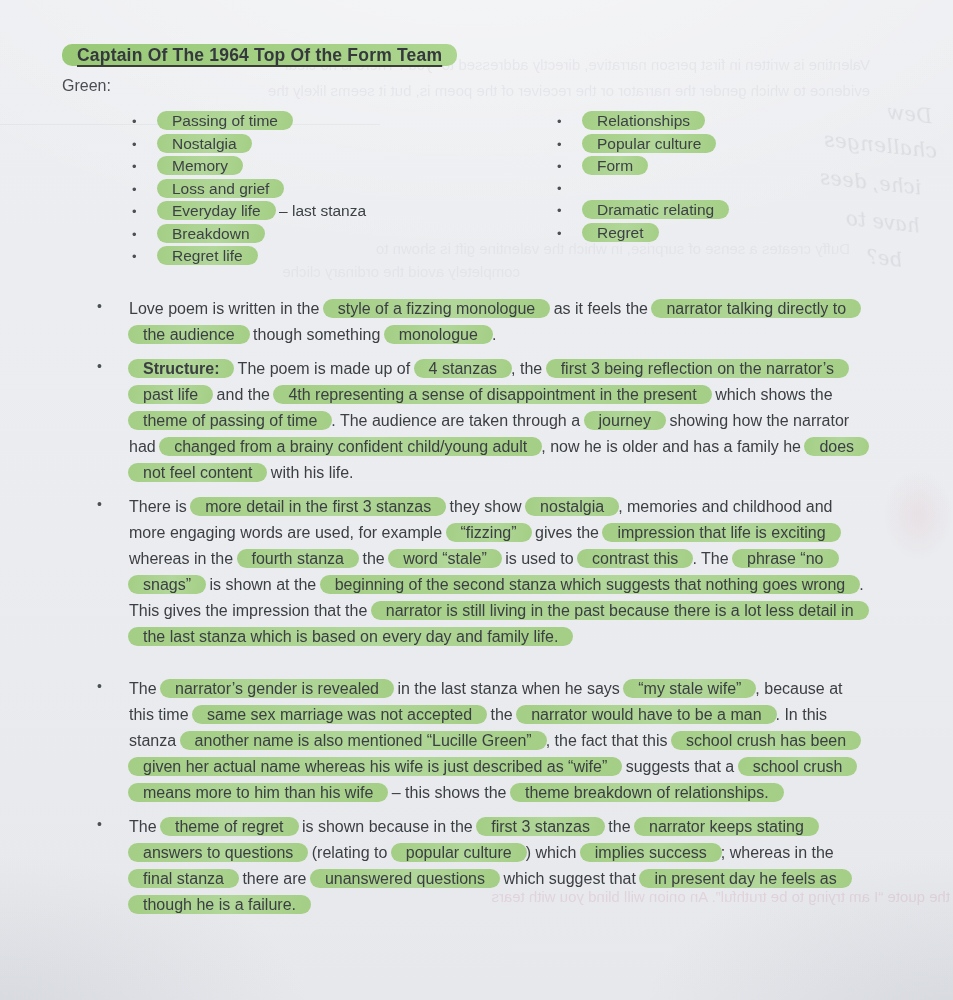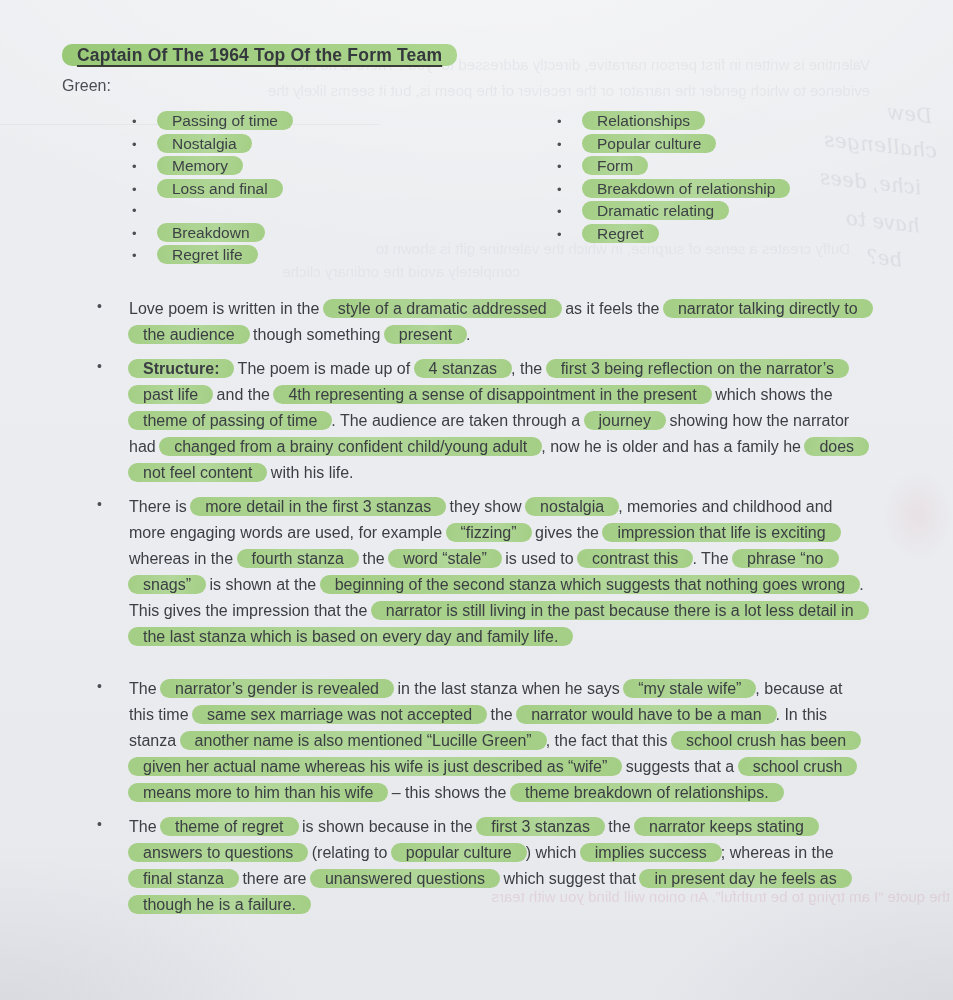--- a/index.html
+++ b/index.html
@@ -129,24 +129,25 @@
       <li>
         <span class="dot">•</span>
         <span><span class="hl">Nostalgia</span></span>
         </li>
       <li>
         <span class="dot">•</span>
         <span><span class="hl">Memory</span></span>
         </li>
       <li>
         <span class="dot">•</span>
-        <span><span class="hl">Loss and final</span></span>
-        </li>
-      <li>
-        <span class="dot">•</span>
+        <span><span class="hl">Loss and grief</span></span>
+        </li>
+      <li>
+        <span class="dot">•</span>
+        <span><span class="hl">Everyday life</span><span> – last stanza</span></span>
         </li>
       <li>
         <span class="dot">•</span>
         <span><span class="hl">Breakdown</span></span>
         </li>
       <li>
         <span class="dot">•</span>
         <span><span class="hl">Regret life</span></span>
         </li>
     </ul>
@@ -158,37 +159,36 @@
       <li>
         <span class="dot">•</span>
         <span><span class="hl">Popular culture</span></span>
         </li>
       <li>
         <span class="dot">•</span>
         <span><span class="hl">Form</span></span>
         </li>
       <li>
         <span class="dot">•</span>
-        <span><span class="hl">Breakdown of relationship</span></span>
         </li>
       <li>
         <span class="dot">•</span>
         <span><span class="hl">Dramatic relating</span></span>
         </li>
       <li>
         <span class="dot">•</span>
         <span><span class="hl">Regret</span></span>
         </li>
     </ul>
   </div>
 
   <ul class="body-list">
     <li>
       <span class="dot">•</span>
-      <p><span>Love poem is written in the </span><span class="hl">style of a dramatic addressed</span><span> as it feels the </span><span class="hl">narrator talking directly to the audience</span><span> though something </span><span class="hl">present</span><span>.</span></p>
+      <p><span>Love poem is written in the </span><span class="hl">style of a fizzing monologue</span><span> as it feels the </span><span class="hl">narrator talking directly to the audience</span><span> though something </span><span class="hl">monologue</span><span>.</span></p>
     </li>
     <li>
       <span class="dot">•</span>
       <p><span class="hl b">Structure:</span><span> The poem is made up of </span><span class="hl">4 stanzas</span><span>, the </span><span class="hl">first 3 being reflection on the narrator’s past life</span><span> and the </span><span class="hl">4th representing a sense of disappointment in the present</span><span> which shows the </span><span class="hl">theme of passing of time</span><span>. The audience are taken through a </span><span class="hl">journey</span><span> showing how the narrator had </span><span class="hl">changed from a brainy confident child/young adult</span><span>, now he is older and has a family he </span><span class="hl">does not feel content</span><span> with his life.</span></p>
     </li>
     <li>
       <span class="dot">•</span>
       <p><span>There is </span><span class="hl">more detail in the first 3 stanzas</span><span> they show </span><span class="hl">nostalgia</span><span>, memories and childhood and more engaging words are used, for example </span><span class="hl">“fizzing”</span><span> gives the </span><span class="hl">impression that life is exciting</span><span> whereas in the </span><span class="hl">fourth stanza</span><span> the </span><span class="hl">word “stale”</span><span> is used to </span><span class="hl">contrast this</span><span>. The </span><span class="hl">phrase “no snags”</span><span> is shown at the </span><span class="hl">beginning of the second stanza which suggests that nothing goes wrong</span><span>. This gives the impression that the </span><span class="hl">narrator is still living in the past because there is a lot less detail in the last stanza which is based on every day and family life.</span></p>
     </li>
     <li class="gap-before">

